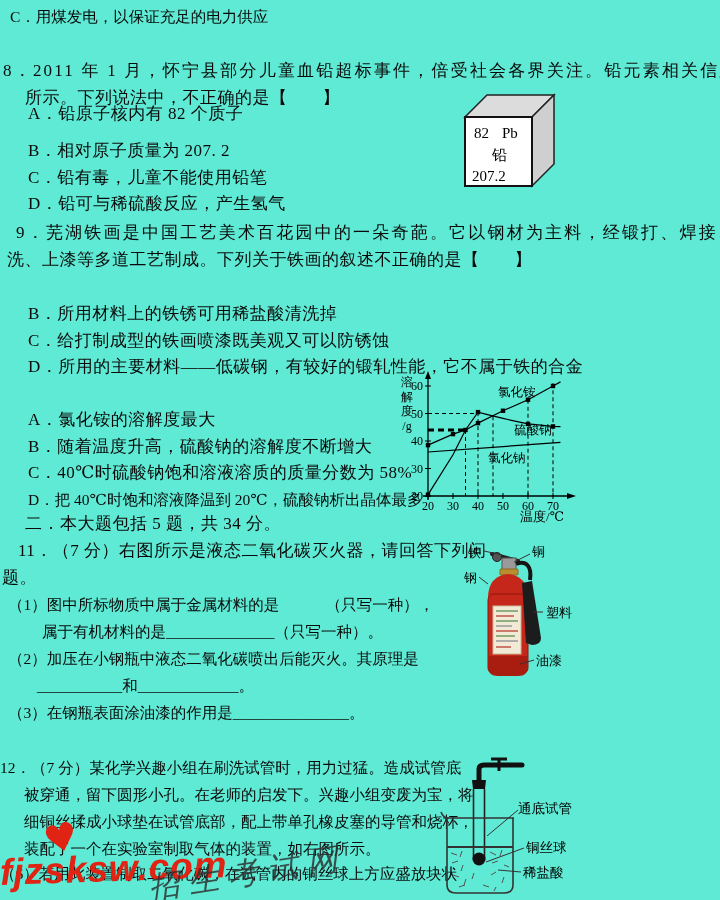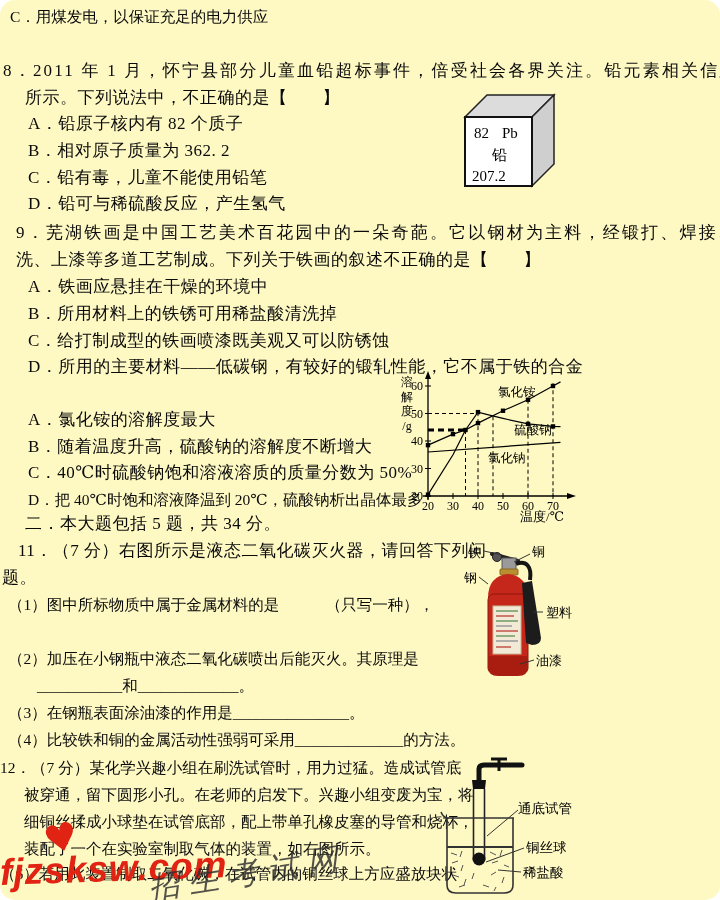--- a/index.html
+++ b/index.html
@@ -1,17 +1,17 @@
 <!DOCTYPE html>
 <html><head>
 <meta charset="utf-8">
 <style>
   html,body{margin:0;padding:0;background:#fff;}
-  #page{position:relative;width:720px;height:900px;background:#fef9c3;overflow:hidden;
-        font-family:"Liberation Serif","DejaVu Serif",serif;color:#0a0a0a;border-radius:15px;}
+  #page{position:relative;width:720px;height:900px;background:#5eead4;overflow:hidden;
+        font-family:"Liberation Serif","DejaVu Serif",serif;color:#0a0a0a;}
   .tl{position:absolute;white-space:pre;font-size:17px;letter-spacing:.5px;line-height:19px;}
   .s15{font-size:15.5px;letter-spacing:0;}
   .s18{letter-spacing:2.2px;}
   .fig{position:absolute;}
   svg text{font-family:"Liberation Serif","DejaVu Serif",serif;fill:#000;}
   .wm-heart{position:absolute;left:44px;top:816px;font-size:38px;color:#e02312;
             transform:rotate(-14deg);font-family:"DejaVu Sans",sans-serif;z-index:9;}
   .wm-site{position:absolute;left:0px;top:848px;font-size:37px;font-weight:bold;font-style:italic;
            color:#e02312;font-family:"Liberation Sans","DejaVu Sans",sans-serif;letter-spacing:1px;
            transform:rotate(-2deg);z-index:9;}
@@ -20,46 +20,45 @@
 </style>
 </head>
 <body>
 
 <div id="page">
 
   <div class="tl s15" style="left:10px;top:7px">C．用煤发电，以保证充足的电力供应</div>
 
   <div class="tl s18" style="left:3px;top:61px">8．2011 年 1 月，怀宁县部分儿童血铅超标事件，倍受社会各界关注。铅元素相关信息如图</div>
   <div class="tl" style="left:25px;top:88px">所示。下列说法中，不正确的是【　　】</div>
-  <div class="tl" style="left:28px;top:114px">A．铅原子核内有 82 个质子</div>
-  <div class="tl" style="left:28px;top:141px">B．相对原子质量为 362. 2</div>
+  <div class="tl" style="left:28px;top:104px">A．铅原子核内有 82 个质子</div>
+  <div class="tl" style="left:28px;top:141px">B．相对原子质量为 207. 2</div>
   <div class="tl" style="left:28px;top:168px">C．铅有毒，儿童不能使用铅笔</div>
   <div class="tl" style="left:28px;top:194px">D．铅可与稀硫酸反应，产生氢气</div>
 
   <div class="tl s18" style="left:16px;top:223px">9．芜湖铁画是中国工艺美术百花园中的一朵奇葩。它以钢材为主料，经锻打、焊接、酸</div>
-  <div class="tl" style="left:16px;top:250px">洗、上漆等多道工艺制成。下列关于铁画的叙述不正确的是【　　】</div>
-  <div class="tl" style="left:28px;top:277px">A．铁画应悬挂在干燥的环境中</div>
+  <div class="tl" style="left:7px;top:250px">洗、上漆等多道工艺制成。下列关于铁画的叙述不正确的是【　　】</div>
   <div class="tl" style="left:28px;top:304px">B．所用材料上的铁锈可用稀盐酸清洗掉</div>
   <div class="tl" style="left:28px;top:357px">D．所用的主要材料——低碳钢，有较好的锻轧性能，它不属于铁的合金</div>
   <div class="tl" style="left:28px;top:331px">C．给打制成型的铁画喷漆既美观又可以防锈蚀</div>
 
   <div class="tl" style="left:28px;top:410px">A．氯化铵的溶解度最大</div>
   <div class="tl" style="left:28px;top:437px">B．随着温度升高，硫酸钠的溶解度不断增大</div>
-  <div class="tl" style="left:28px;top:463px">C．40℃时硫酸钠饱和溶液溶质的质量分数为 50%</div>
+  <div class="tl" style="left:28px;top:463px">C．40℃时硫酸钠饱和溶液溶质的质量分数为 58%</div>
   <div class="tl s15" style="left:28px;top:490px">D．把 40℃时饱和溶液降温到 20℃，硫酸钠析出晶体最多</div>
 
   <div class="tl" style="left:25px;top:514px">二．本大题包括 5 题，共 34 分。</div>
 
   <div class="tl" style="left:18px;top:541px">11．（7 分）右图所示是液态二氧化碳灭火器，请回答下列问</div>
   <div class="tl" style="left:2px;top:568px">题。</div>
   <div class="tl s15" style="left:8px;top:595px">（1）图中所标物质中属于金属材料的是　　　（只写一种），</div>
+  <div class="tl s15" style="left:42px;top:622px">属于有机材料的是______________（只写一种）。</div>
   <div class="tl s15" style="left:8px;top:649px">（2）加压在小钢瓶中液态二氧化碳喷出后能灭火。其原理是</div>
   <div class="tl s15" style="left:37px;top:676px">___________和_____________。</div>
   <div class="tl s15" style="left:8px;top:703px">（3）在钢瓶表面涂油漆的作用是_______________。</div>
-  <div class="tl s15" style="left:8px;top:730px">（4）比较铁和铜的金属活动性强弱可采用______________的方法。</div>
 
   <div class="tl s15" style="left:0px;top:758px">12．（7 分）某化学兴趣小组在刷洗试管时，用力过猛。造成试管底</div>
   <div class="tl s15" style="left:24px;top:785px">被穿通，留下圆形小孔。在老师的启发下。兴趣小组变废为宝，将</div>
   <div class="tl s15" style="left:24px;top:812px">细铜丝揉成小球垫在试管底部，配上带单孔橡皮塞的导管和烧杯，</div>
   <div class="tl s15" style="left:24px;top:839px">装配了一个在实验室制取气体的装置，如右图所示。</div>
   <div class="tl s15" style="left:0px;top:864px">（6）若用此装置制取二氧化碳，在试管内的铜丝球上方应盛放块状</div>
 
   <svg class="fig" style="left:453px;top:90px" width="115" height="104" viewBox="0 0 115 104">
     <polygon points="12,27 34,5 101,5 79,27" fill="#dcdcdc" stroke="#222" stroke-width="1.5"></polygon>
     <polygon points="79,27 101,5 101,74 79,96" fill="#cfcfcf" stroke="#222" stroke-width="1.5"></polygon>

